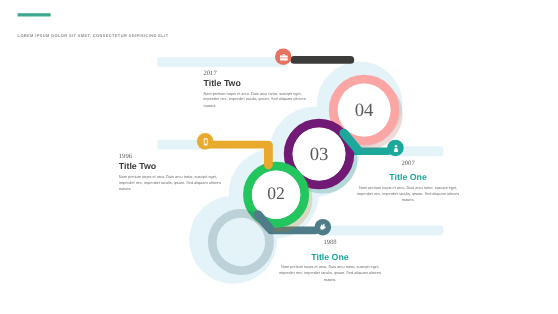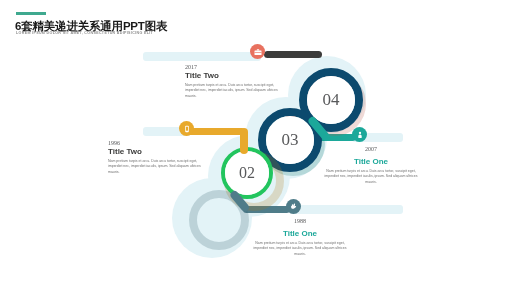--- a/index.html
+++ b/index.html
@@ -66,59 +66,58 @@
   .t-body{font-size:3.5px;color:#6f6f6f;line-height:1.55;margin-top:2px;}
   .ta-r{text-align:left;}
   .ta-l{text-align:center;}
 </style>
 </head>
 <body>
 
 <div id="stage">
 
   <div class="hdr-rule"></div>
-  <div class="hdr-title">6套精美递进关系通用PPT图表</div>
   <div class="hdr-sub">LOREM IPSUM DOLOR SIT AMET, CONSECTETUR ADIPISICING ELIT</div>
 
   <div class="bgbar" style="left:143px;top:52px;width:118px;"></div>
   <div class="bgbar" style="left:143px;top:127px;width:47px;"></div>
   <div class="bgbar" style="left:352px;top:133px;width:51px;"></div>
   <div class="bgbar" style="left:290px;top:205px;width:113px;"></div>
 
   <div class="halo" style="left:288px;top:56px;width:78px;height:78px;"></div>
   <div class="halo" style="left:245px;top:97px;width:82px;height:82px;"></div>
   <div class="halo" style="left:208px;top:135px;width:82px;height:82px;"></div>
   <div class="halo" style="left:172px;top:178px;width:80px;height:80px;"></div>
 
   <div class="arm dark" style="left:264px;top:51px;width:58px;"></div>
   <div class="arm orange" style="left:186px;top:128px;width:59px;"></div>
   <div class="arm teal" style="left:317px;top:134px;width:39px;"></div>
   <div class="arm slate" style="left:243px;top:206px;width:47px;"></div>
 
   <div class="ring-shadow" style="left:302px;top:72px;width:48px;height:48px;border:8px solid #b8564a;"></div>
-  <div class="ring" style="left:299px;top:68px;width:48px;height:48px;border:8px solid #0c4a6e;">
+  <div class="ring" style="left:299px;top:68px;width:48px;height:48px;border:8px solid #fca5a5;">
     <div class="inner" style="width:48px;height:48px;font-size:17px;">
       <span>04</span>
     </div>
   </div>
 
   <div style="position:absolute;left:293px;top:110px;width:8px;height:34px;background:#e8715f;
               transform:rotate(40deg);transform-origin:top center;border-radius:4px;"></div>
 
   <div class="ring-shadow" style="left:261px;top:112px;width:48px;height:48px;border:8px solid #137a70;"></div>
-  <div class="ring" style="left:258px;top:108px;width:48px;height:48px;border:8px solid #0c4a6e;">
+  <div class="ring" style="left:258px;top:108px;width:48px;height:48px;border:8px solid #701a75;">
     <div class="inner" style="width:48px;height:48px;font-size:17px;">
       <span>03</span>
     </div>
   </div>
   <div style="position:absolute;left:306px;top:118px;width:8px;height:28px;background:#1ca89a;
               transform:rotate(-40deg);transform-origin:top center;border-radius:4px;"></div>
 
   <div class="ring-shadow" style="left:224px;top:151px;width:44px;height:44px;border:8px solid #b07d18;"></div>
-  <div class="ring" style="left:221px;top:147px;width:44px;height:44px;border:4px solid #22c55e;">
+  <div class="ring" style="left:221px;top:147px;width:44px;height:44px;border:8px solid #22c55e;">
     <div class="inner" style="width:44px;height:44px;font-size:16px;">
       <span>02</span>
     </div>
   </div>
   <div style="position:absolute;left:240px;top:128px;width:8px;height:26px;background:#e8a92c;
               transform:rotate(0deg);transform-origin:top center;border-radius:4px;"></div>
 
   <div class="ring-shadow" style="left:189px;top:190px;width:44px;height:44px;border:8px solid #33606d;"></div>
   <div style="position:absolute;left:228px;top:192px;width:8px;height:24px;background:#4f7c89;
               transform:rotate(-40deg);transform-origin:top center;border-radius:4px;"></div>

